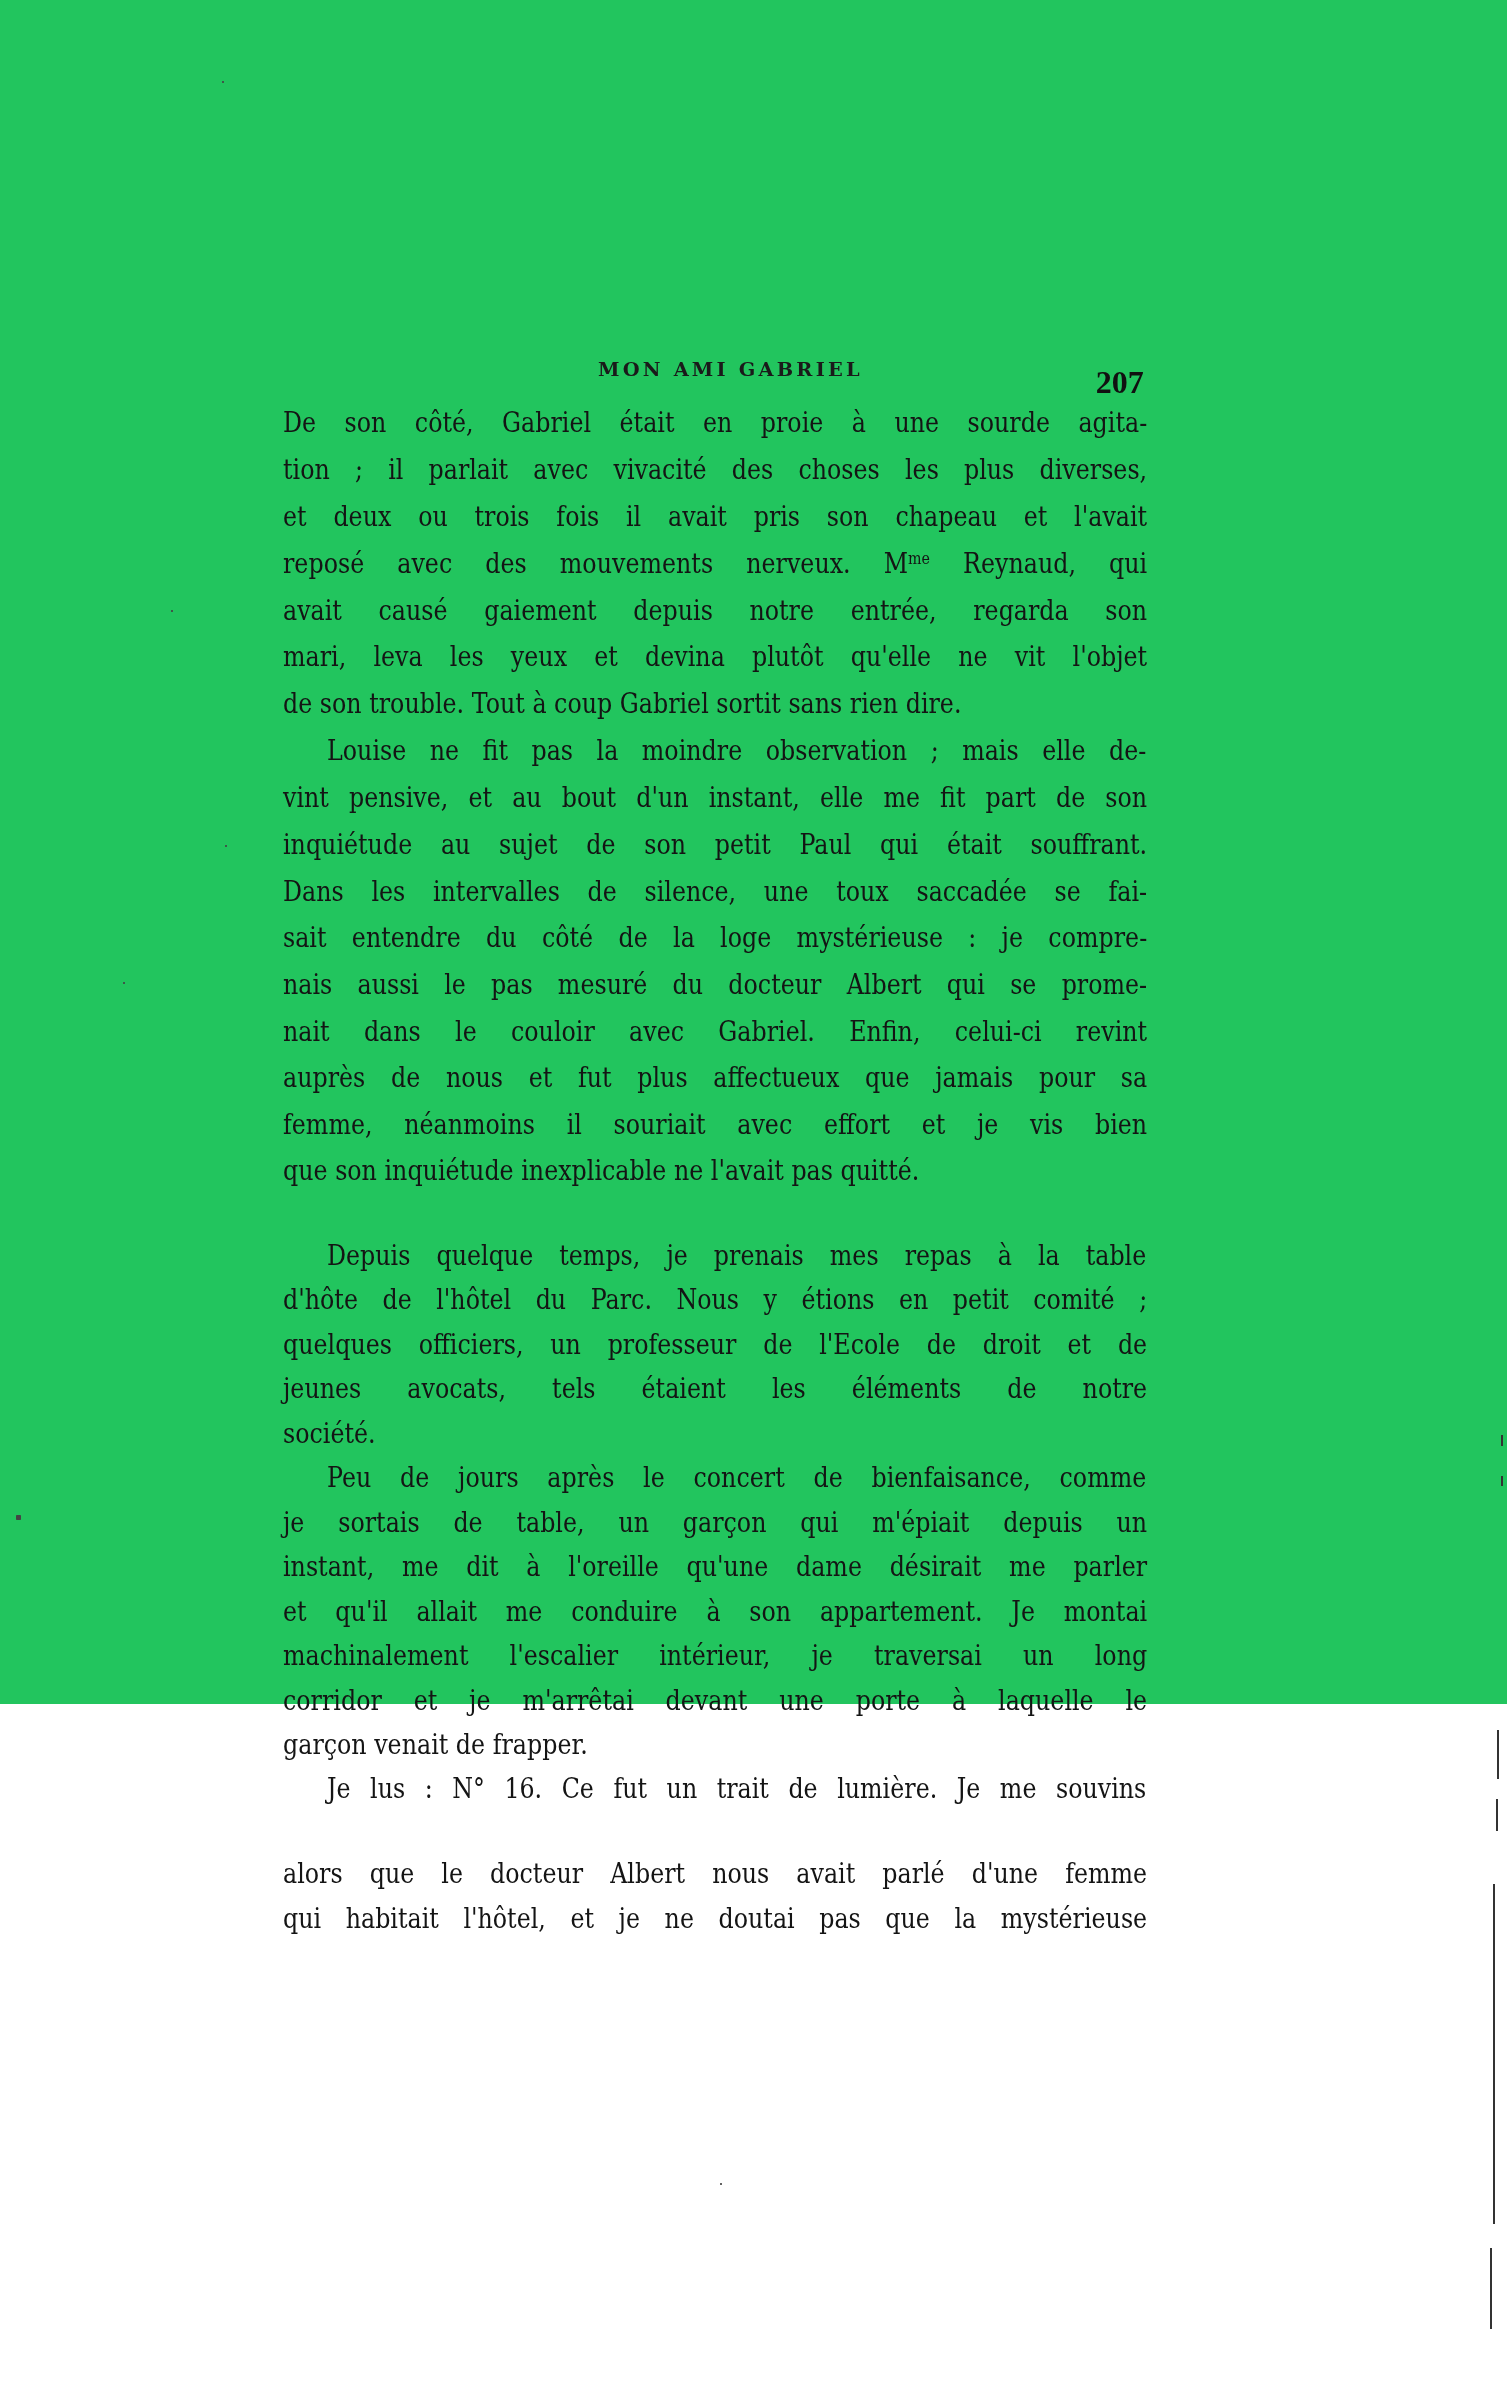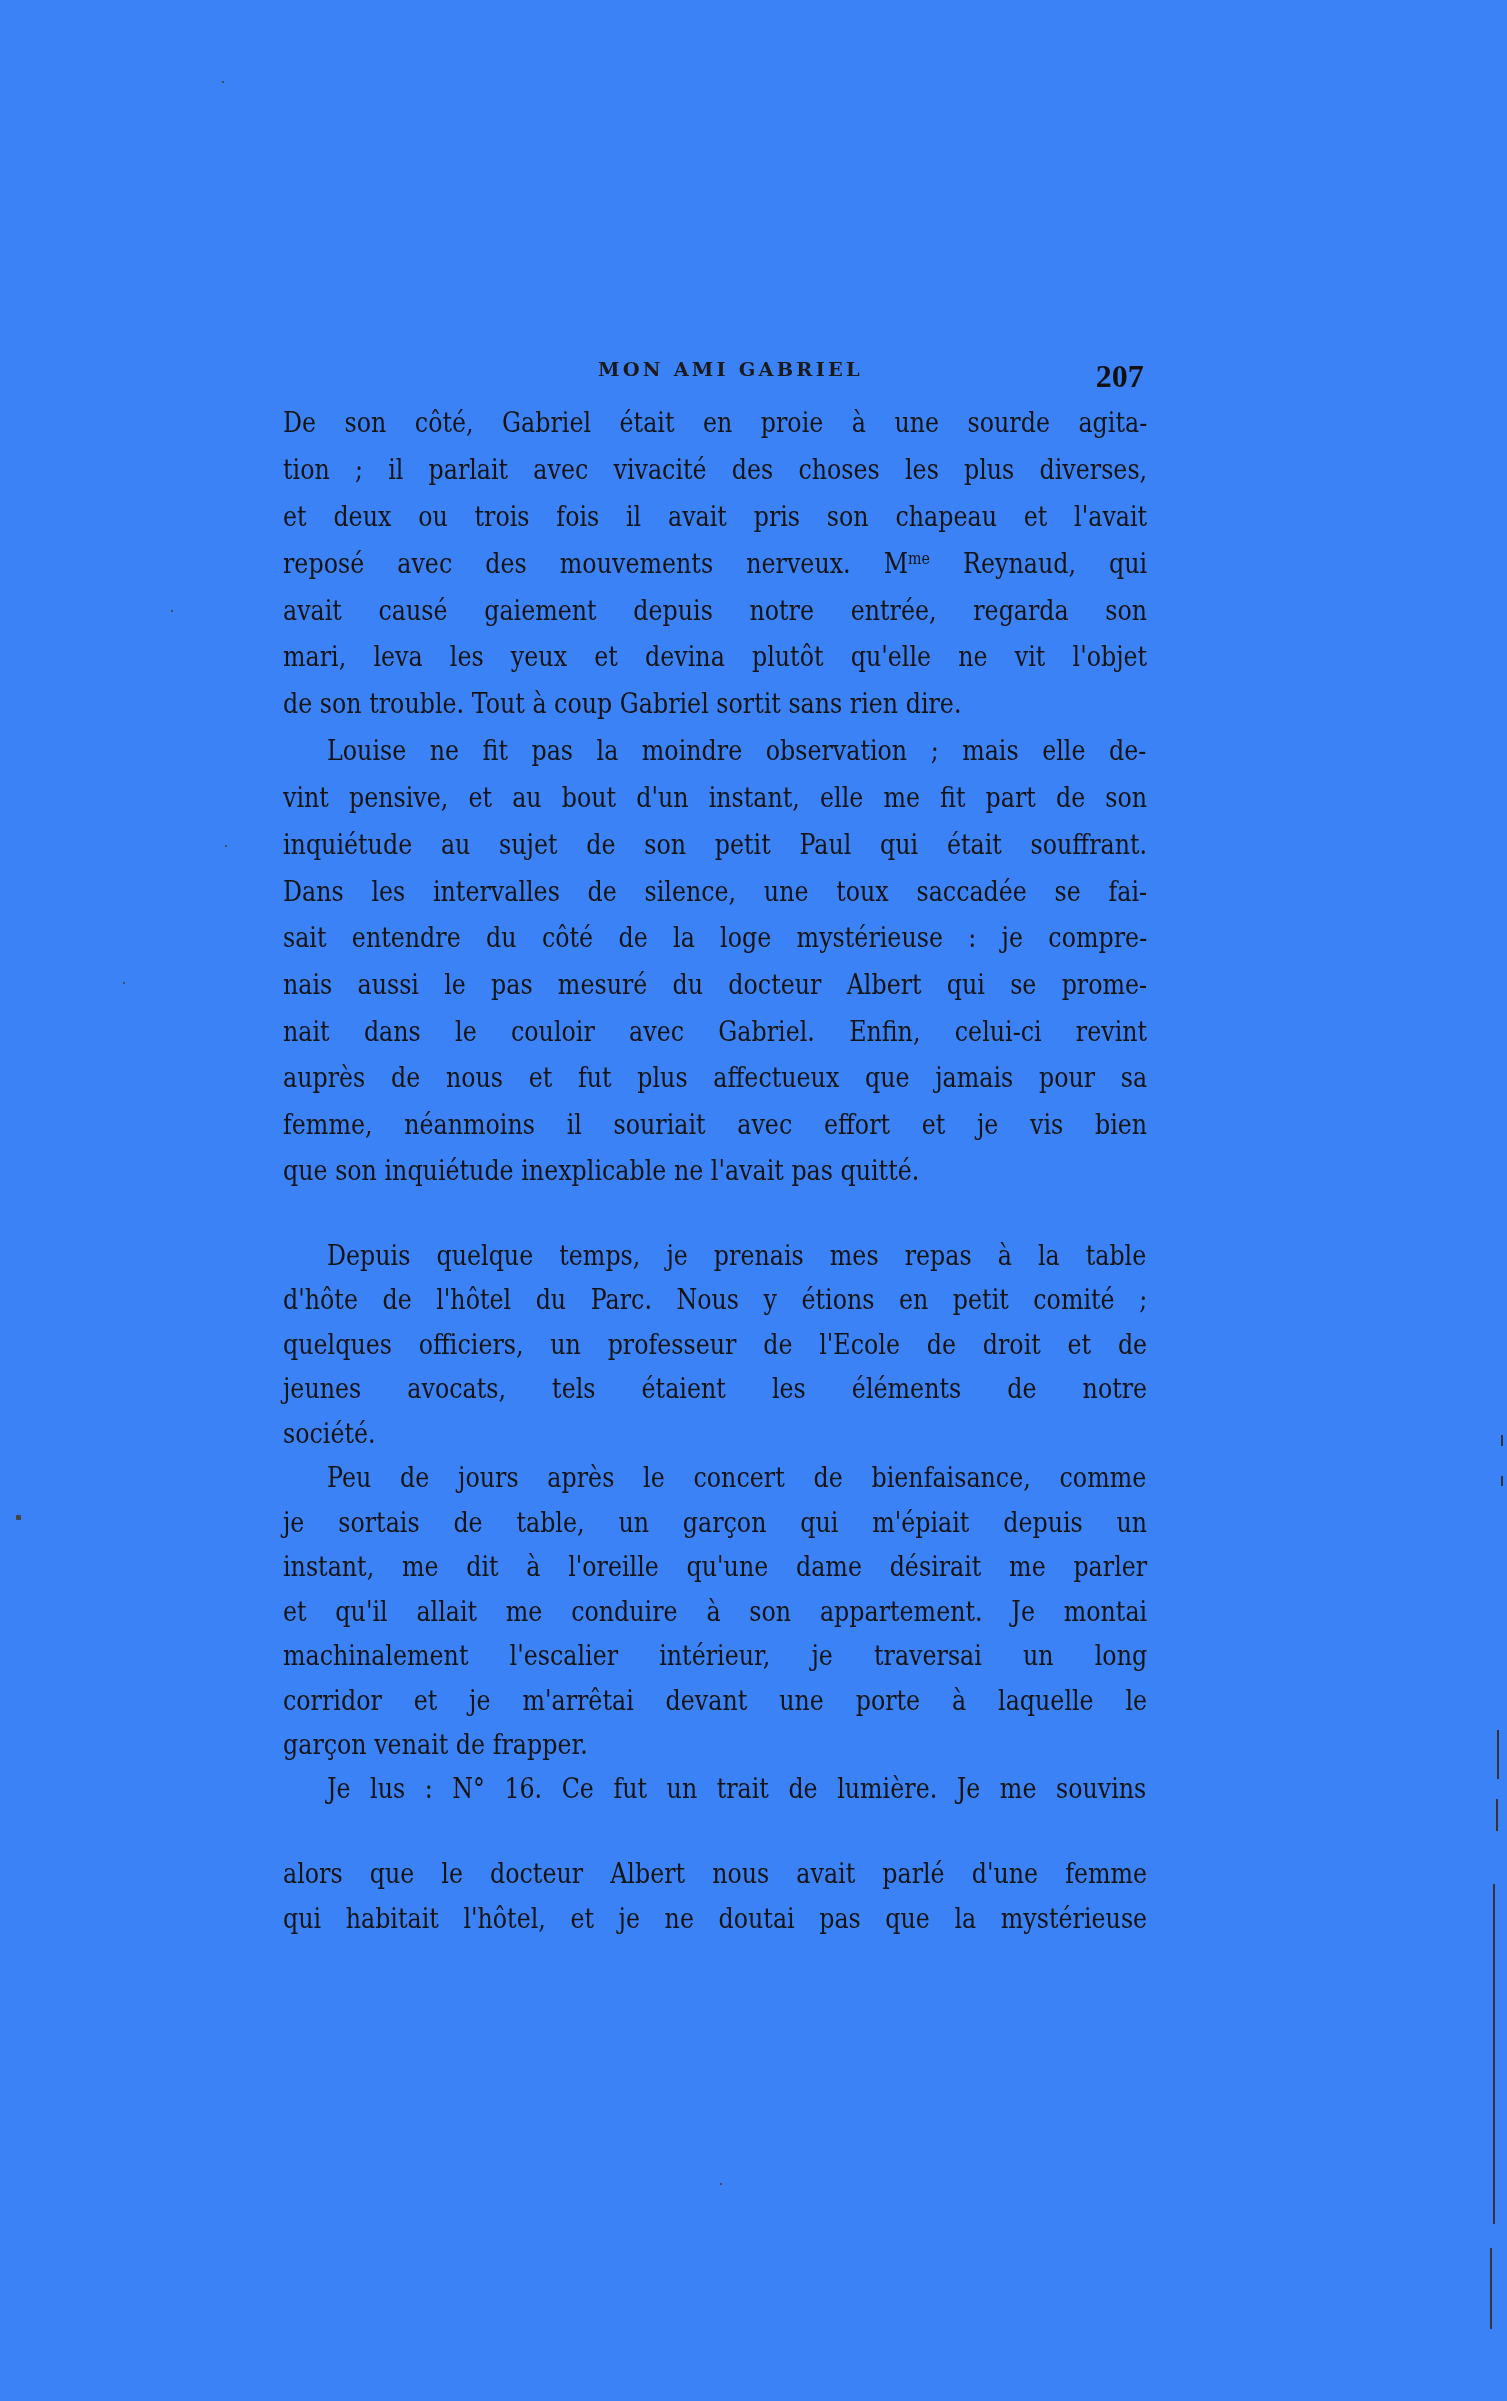--- a/index.html
+++ b/index.html
@@ -1,27 +1,27 @@
 <!DOCTYPE html>
 <html style="font-size:13px"><head>
 <meta charset="utf-8">
 <style>
   html, body { margin:0; padding:0; background:#ffffff; }
   body { width:1507px; height:2401px; position:relative; overflow:hidden; }
-  .page { position:absolute; left:0; top:0; width:1507px; height:2401px; background:#3b82f6; }
+  .page { position:absolute; left:0; top:0; width:1507px; height:1704px; background:#22c55e; }
   .running-head {
     position:absolute; left:283px; top:348px; width:864px; height:40px;
   }
   .head-title {
     position:absolute; left:315px; top:9.7px;
     font-family:"DejaVu Serif", serif; font-size:19.4px; font-weight:bold;
     letter-spacing:3.2px; color:#1a1a1a;
   }
   .head-page {
-    position:absolute; right:3.2px; top:10px;
+    position:absolute; right:3.2px; top:16px;
     font-family:"Liberation Serif", serif; font-size:32px; font-weight:bold; color:#111;
   }
   .body-text {
     position:absolute; left:283px; width:864px;
     font-family:"DejaVu Serif", serif; font-size:27px; color:#141414;
     transform:scaleX(0.88); transform-origin:left top;
   }
   .body-text.wide { width:982px; } 
   .line {
     position:absolute; left:0; width:982px; height:47px; line-height:47px;

